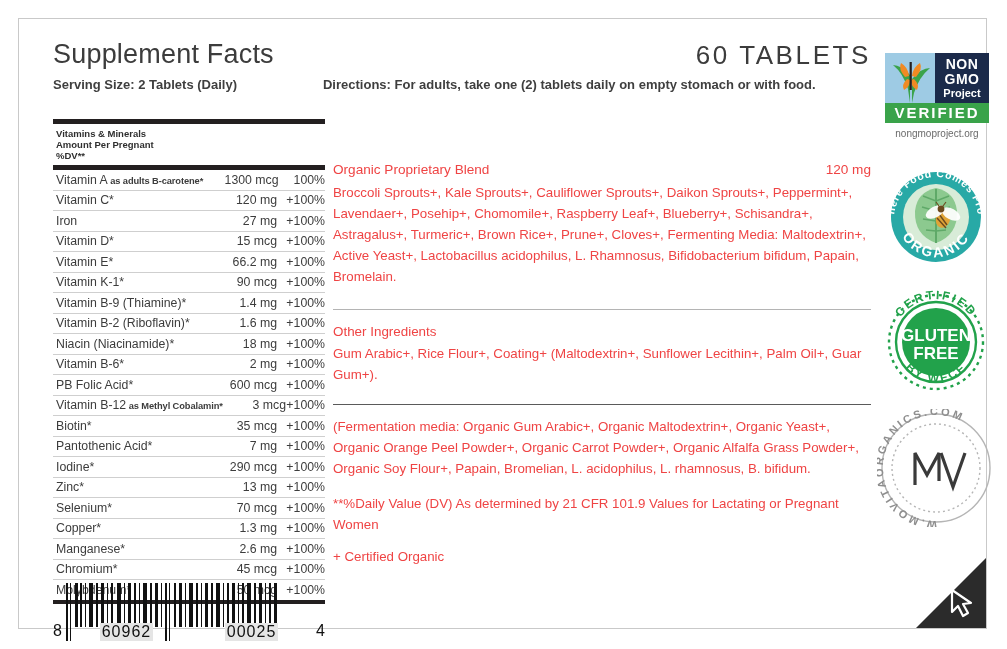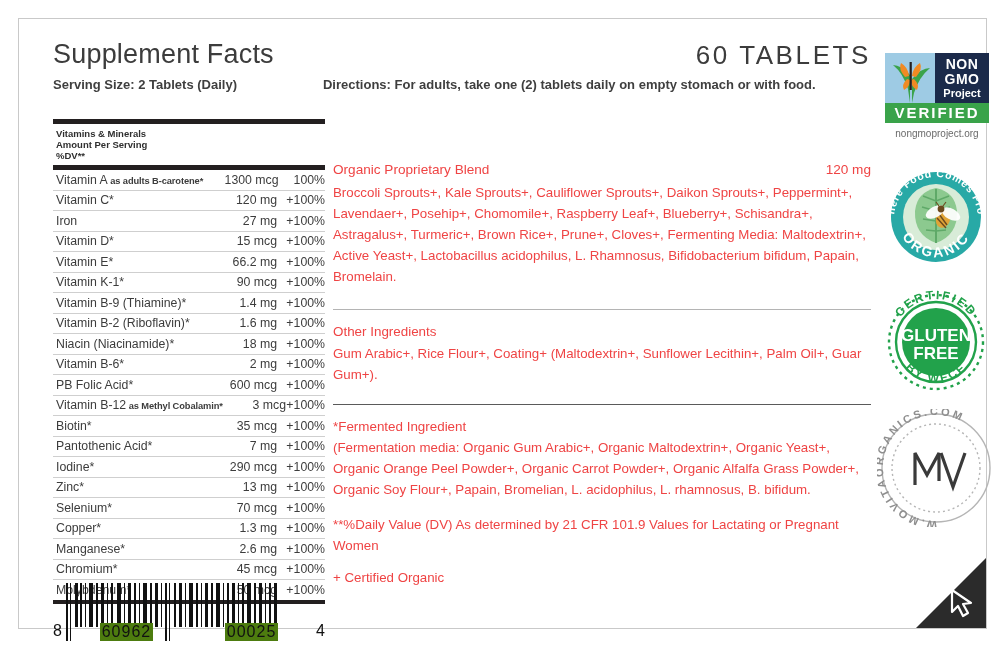--- a/index.html
+++ b/index.html
@@ -152,21 +152,21 @@
     position: absolute;
     left: 0;
     right: 0;
     bottom: 0;
     display: flex;
     justify-content: space-around;
     font-size: 16px;
     color: #111;
     letter-spacing: 1px;
   }
-  #barcode-numbers span { background: #4d7c0f; padding: 0 2px; }
+  #barcode-numbers span { background: #e5e5e5; padding: 0 2px; }
 
   
   #ingredients-column {
     position: absolute;
     left: 314px;
     top: 140px;
     width: 538px;
     font-size: 13.3px;
     line-height: 1.58;
     color: #ef4444;
@@ -228,21 +228,21 @@
     <div id="subtitle-row">
       <div id="serving-size">Serving Size: 2 Tablets (Daily)</div>
       <div id="directions">Directions: For adults, take one (2) tablets daily on empty stomach or with food.</div>
     </div>
   </div>
 
   <div id="facts-column">
     <div class="rule-thick"></div>
     <div id="table-head">
       <div id="th-name">Vitamins &amp; Minerals</div>
-      <div id="th-amount">Amount Per Serving</div>
+      <div id="th-amount">Amount Per Pregnant</div>
       <div id="th-dv">%DV**</div>
     </div>
     <div class="rule-thick"></div>
     <div id="facts-rows">
         <div class="facts-row">
           <div class="fr-name">Vitamin A<span class="qual"> as adults B-carotene*</span></div>
           <div class="fr-amount">1300 mcg</div>
           <div class="fr-dv">100%</div>
         </div>
         <div class="facts-row">
@@ -412,21 +412,20 @@
       <div id="blend-name">Organic Proprietary Blend</div>
       <div id="blend-amount">120 mg</div>
     </div>
     <div id="blend-body" class="section-body">Broccoli Sprouts+, Kale Sprouts+, Cauliflower Sprouts+, Daikon Sprouts+, Peppermint+, Lavendaer+, Posehip+, Chomomile+, Raspberry Leaf+, Blueberry+, Schisandra+, Astragalus+, Turmeric+, Brown Rice+, Prune+, Cloves+, Fermenting Media: Maltodextrin+, Active Yeast+, Lactobacillus acidophilus, L. Rhamnosus, Bifidobacterium bifidum, Papain, Bromelain.</div>
 
     <div class="section-rule-light"></div>
     <div class="section-head">Other Ingredients</div>
     <div class="section-body">Gum Arabic+, Rice Flour+, Coating+ (Maltodextrin+, Sunflower Lecithin+, Palm Oil+, Guar Gum+).</div>
 
     <div class="section-rule-dark"></div>
-    <div class="section-head">*Fermented Ingredient</div>
     <div class="section-body">(Fermentation media: Organic Gum Arabic+, Organic Maltodextrin+, Organic Yeast+, Organic Orange Peel Powder+, Organic Carrot Powder+, Organic Alfalfa Grass Powder+, Organic Soy Flour+, Papain, Bromelian, L. acidophilus, L. rhamnosus, B. bifidum.</div>
 
     <div id="footnotes">
       <div id="footnote-dv">**%Daily Value (DV) As determined by 21 CFR 101.9 Values for Lactating or Pregnant Women</div>
       <div id="footnote-organic">+ Certified Organic</div>
     </div>
   </div>
 
   <div id="seals">
 

